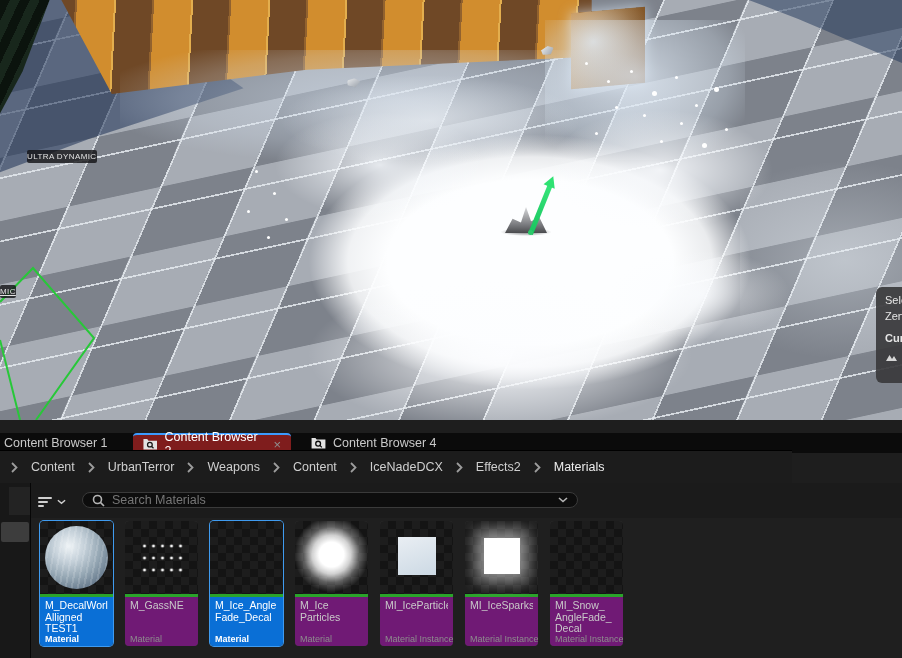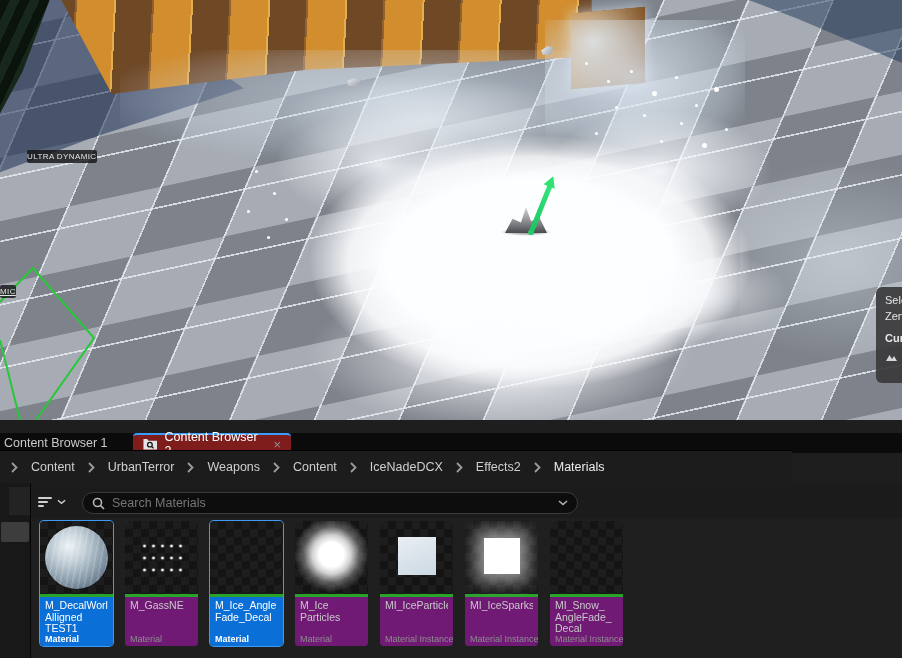--- a/index.html
+++ b/index.html
@@ -105,21 +105,21 @@
   
   .toolbar { position:absolute; left:0; top:483px; width:902px; height:35px; background:#1b1b1b; }
   .left-strip { position:absolute; left:0; top:483px; width:31px; height:175px; background:#181818;
     border-right:1px solid #060606; }
   .strip-block-top { position:absolute; left:9px; top:4px; width:21px; height:28px; background:#232323; }
   .strip-block { position:absolute; left:1px; top:39px; width:28px; height:20px; background:#3d3d3d; border-radius:2px; }
   .filter-btn { position:absolute; left:38px; top:494px; display:flex; align-items:center; gap:5px; height:16px; }
   .filter-lines { display:flex; flex-direction:column; gap:2px; }
   .filter-lines i { display:block; height:2px; background:#cfcfcf; border-radius:1px; }
   .fl1 { width:14px; } .fl2 { width:10px; } .fl3 { width:6px; }
-  .search-box { position:absolute; left:82px; top:492px; width:496px; height:22px;
+  .search-box { position:absolute; left:82px; top:492px; width:496px; height:16px;
     background:#0d0d0d; border:1px solid #3a3a3a; border-radius:11px;
     display:flex; align-items:center; padding:0 9px; gap:7px; }
   .search-box input { flex:1; background:transparent; border:none; outline:none;
     color:#d8d8d8; font-size:12.5px; font-family:"Liberation Sans",sans-serif; }
   .search-box input::placeholder { color:#767676; }
 
   
   .content { position:absolute; left:31px; top:518px; width:871px; height:140px; background:#1f1f1f; }
   .grid { position:absolute; left:9px; top:3px; display:flex; gap:12px; }
   .tile { width:73px; border-radius:4px; overflow:hidden; background:#383838; position:relative; }
@@ -201,20 +201,28 @@
     </div>
     <div class="tab active">
       <svg width="15" height="12" viewBox="0 0 16 13">
         <path d="M0.5 1 h4.2 l1.3 1.8 H15.5 V12.5 H0.5 Z" fill="#e3e3e3"></path>
         <circle cx="7.6" cy="7.2" r="2.6" fill="none" stroke="#161616" stroke-width="1.4"></circle>
         <line x1="9.5" y1="9.1" x2="11.6" y2="11.2" stroke="#161616" stroke-width="1.4"></line>
       </svg>
       <span>Content Browser 2</span>
       <span class="close">×</span>
     </div>
+    <div class="tab tab-4">
+      <svg width="15" height="12" viewBox="0 0 16 13">
+        <path d="M0.5 1 h4.2 l1.3 1.8 H15.5 V12.5 H0.5 Z" fill="#e3e3e3"></path>
+        <circle cx="7.6" cy="7.2" r="2.6" fill="none" stroke="#0b0b0b" stroke-width="1.4"></circle>
+        <line x1="9.5" y1="9.1" x2="11.6" y2="11.2" stroke="#0b0b0b" stroke-width="1.4"></line>
+      </svg>
+      <span>Content Browser 4</span>
+    </div>
   </div>
 
   <div class="crumbbar">
     <span class="crumb-sep">
       <svg width="7" height="11" viewBox="0 0 7 11">
           <polyline points="1,1 5.5,5.5 1,10" fill="none" stroke="#9d9d9d" stroke-width="1.8"></polyline>
         </svg>
     </span>
     <span class="crumb">Content</span>
     <span class="crumb-sep">

